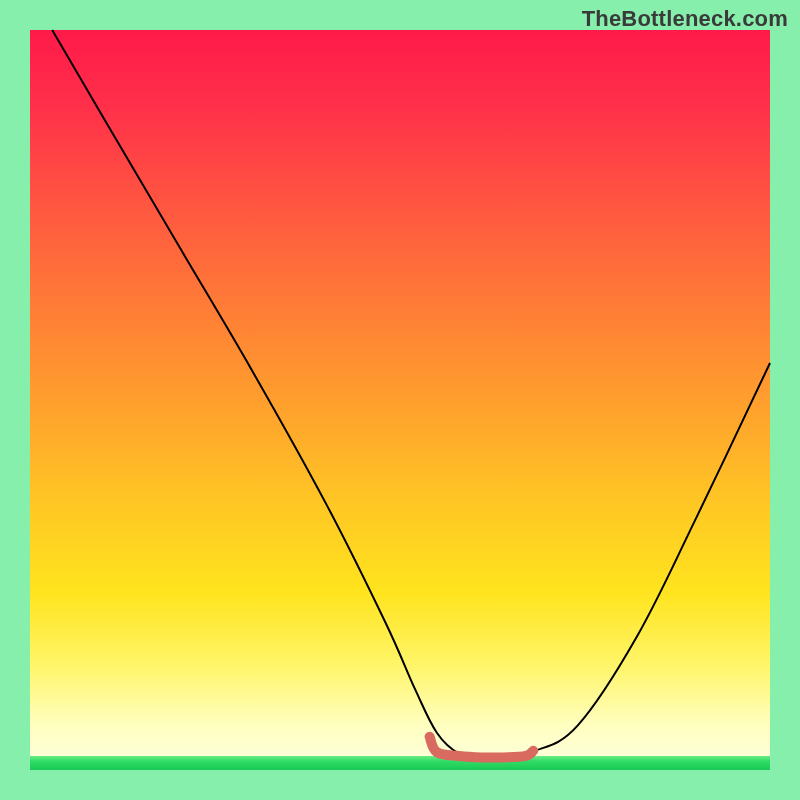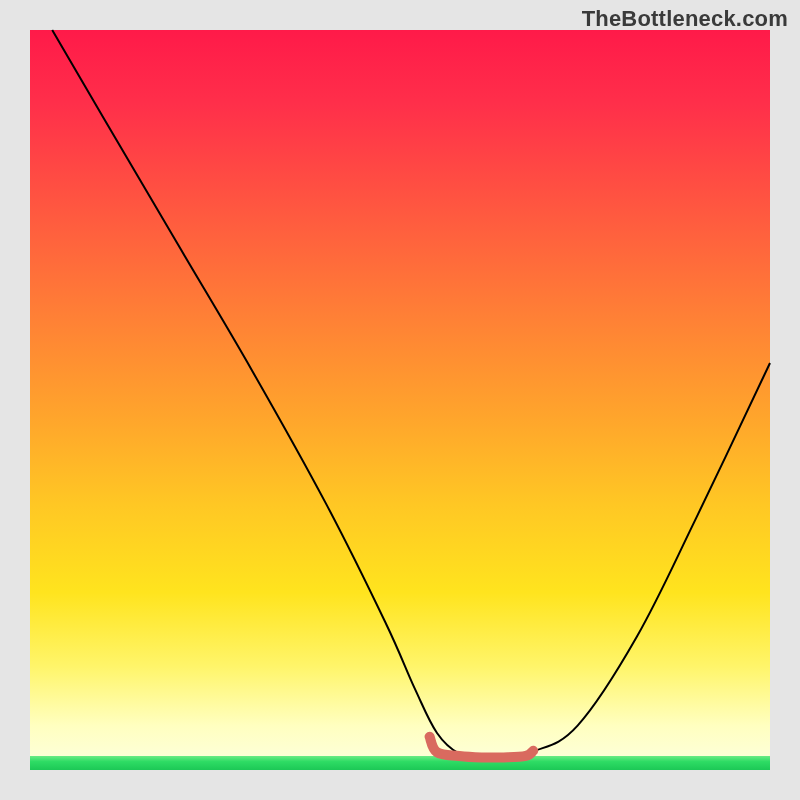--- a/index.html
+++ b/index.html
@@ -6,21 +6,21 @@
   body {
     width: 800px;
     height: 800px;
     overflow: hidden;
     font-family: Arial, Helvetica, sans-serif;
     background: #000;
   }
   .frame {
     width: 800px;
     height: 800px;
-    background: #e5e5e5;
+    background: #86efac;
     position: relative;
   }
   .watermark {
     position: absolute;
     top: 6px;
     right: 12px;
     color: #3a3a3a;
     font-size: 22px;
     font-weight: 600;
     z-index: 5;

